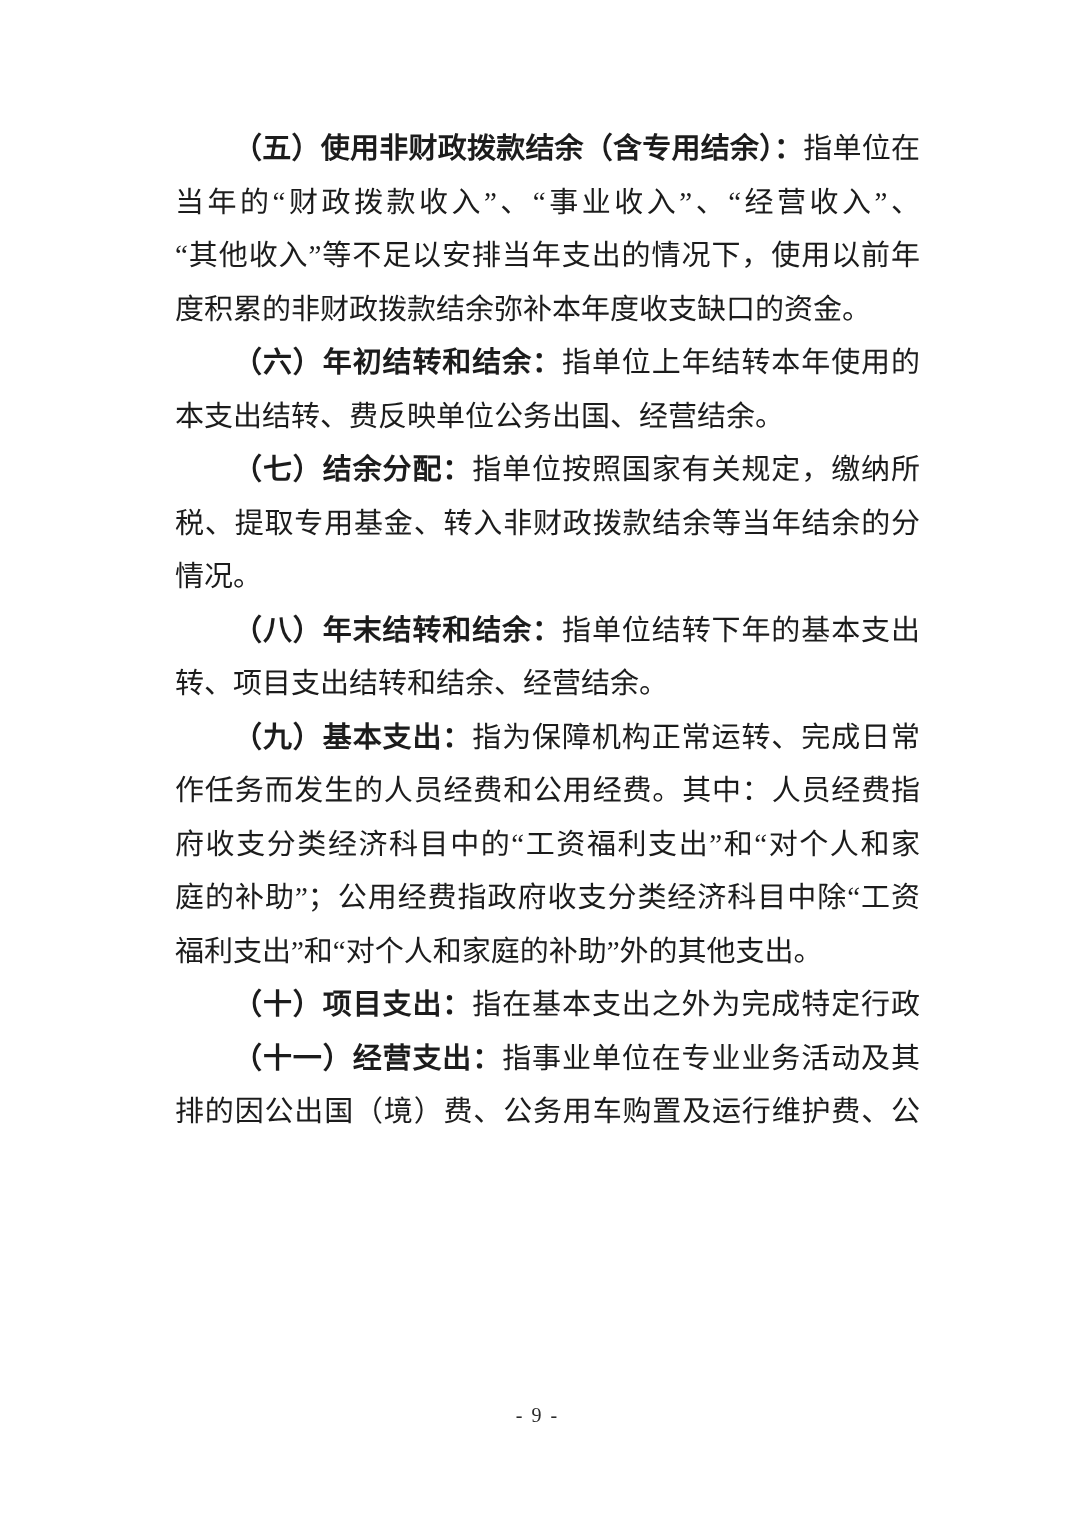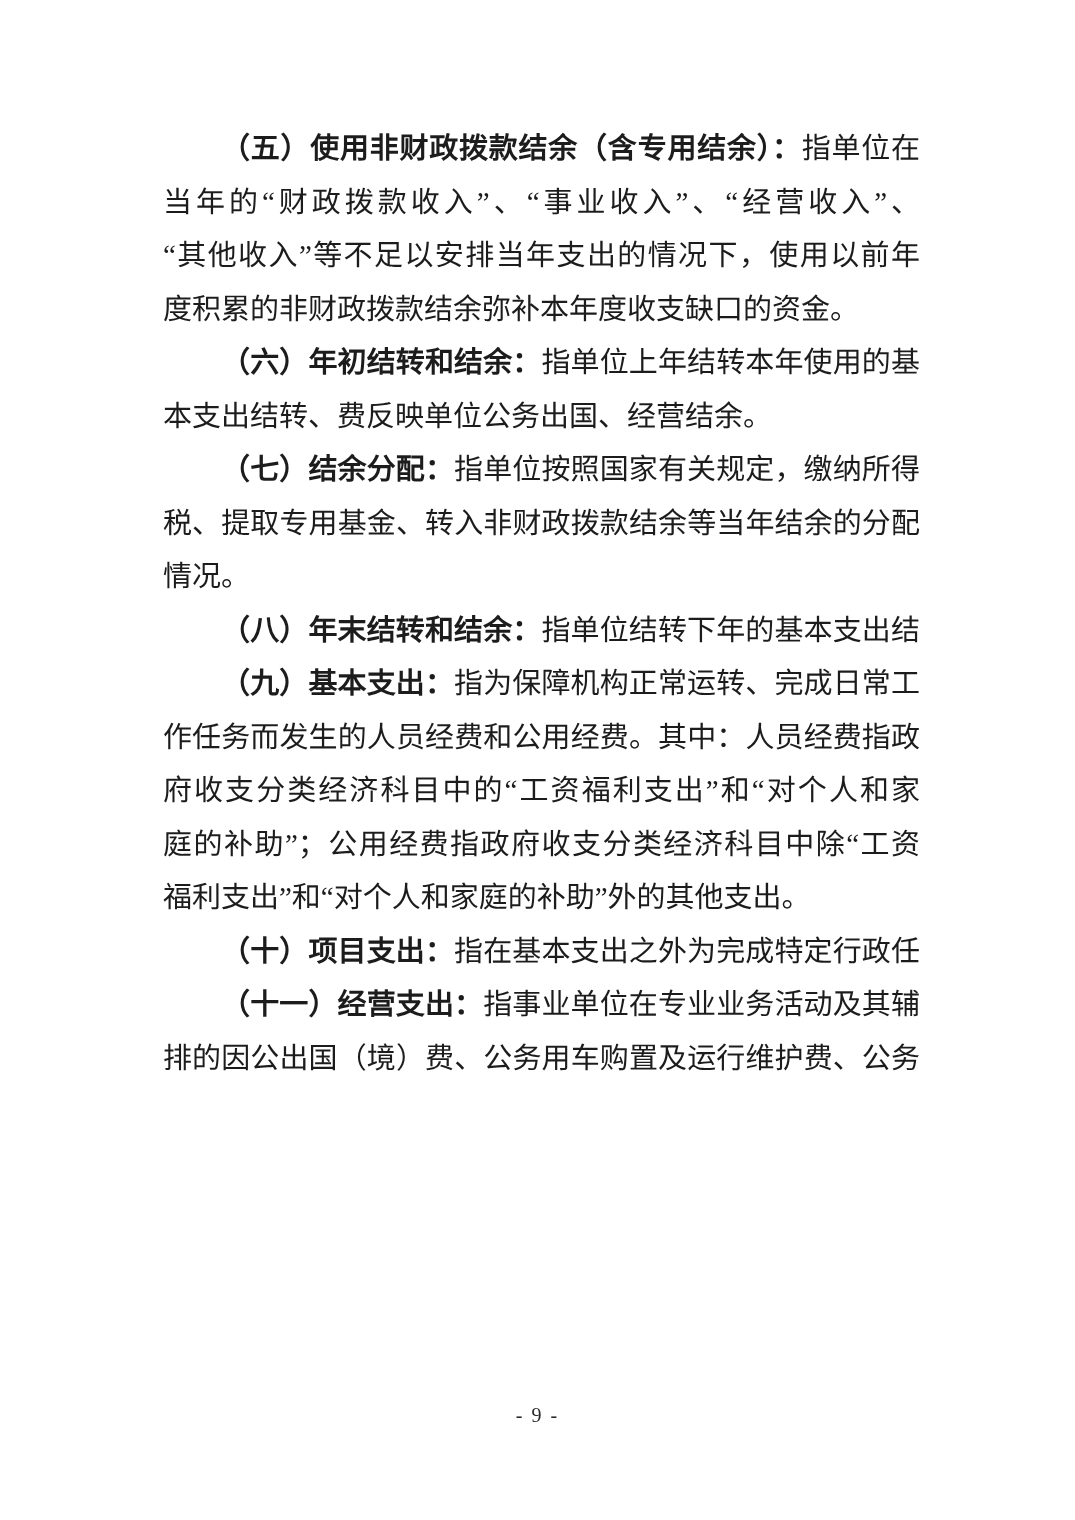--- a/index.html
+++ b/index.html
@@ -21,20 +21,21 @@
     left: 163px;
     top: 122px;
     width: 757px;
     font-size: 29px;
   }
   .line {
     height: 53.5px;
     line-height: 53.5px;
     text-align: left;
     overflow: hidden;
+    margin-left: 12px;
   }
   .line.fill {
     text-align: justify;
     text-align-last: justify;
   }
   .line.indent {
     padding-left: 58px;
   }
   .term {
     font-weight: 700;
@@ -58,20 +59,21 @@
       <div class="line fill indent"><span class="term">（五）使用非财政拨款结余（含专用结余）：</span><span>指单位在</span></div>
       <div class="line fill"><span>当年的“财政拨款收入”、“事业收入”、“经营收入”、</span></div>
       <div class="line fill"><span>“其他收入”等不足以安排当年支出的情况下，使用以前年</span></div>
       <div class="line"><span>度积累的非财政拨款结余弥补本年度收支缺口的资金。</span></div>
       <div class="line fill indent"><span class="term">（六）年初结转和结余：</span><span>指单位上年结转本年使用的基</span></div>
       <div class="line"><span>本支出结转、费反映单位公务出国、经营结余。</span></div>
       <div class="line fill indent"><span class="term">（七）结余分配：</span><span>指单位按照国家有关规定，缴纳所得</span></div>
       <div class="line fill"><span>税、提取专用基金、转入非财政拨款结余等当年结余的分配</span></div>
       <div class="line"><span>情况。</span></div>
       <div class="line fill indent"><span class="term">（八）年末结转和结余：</span><span>指单位结转下年的基本支出结</span></div>
+      <div class="line"><span>转、项目支出结转和结余、经营结余。</span></div>
       <div class="line fill indent"><span class="term">（九）基本支出：</span><span>指为保障机构正常运转、完成日常工</span></div>
       <div class="line fill"><span>作任务而发生的人员经费和公用经费。其中：人员经费指政</span></div>
       <div class="line fill"><span>府收支分类经济科目中的“工资福利支出”和“对个人和家</span></div>
       <div class="line fill"><span>庭的补助”；公用经费指政府收支分类经济科目中除“工资</span></div>
       <div class="line"><span>福利支出”和“对个人和家庭的补助”外的其他支出。</span></div>
       <div class="line fill indent"><span class="term">（十）项目支出：</span><span>指在基本支出之外为完成特定行政任</span></div>
       <div class="line fill indent"><span class="term">（十一）经营支出：</span><span>指事业单位在专业业务活动及其辅</span></div>
       <div class="line fill"><span>排的因公出国（境）费、公务用车购置及运行维护费、公务</span></div>
     </div>
   <div class="page-footer">- 9 -</div>

